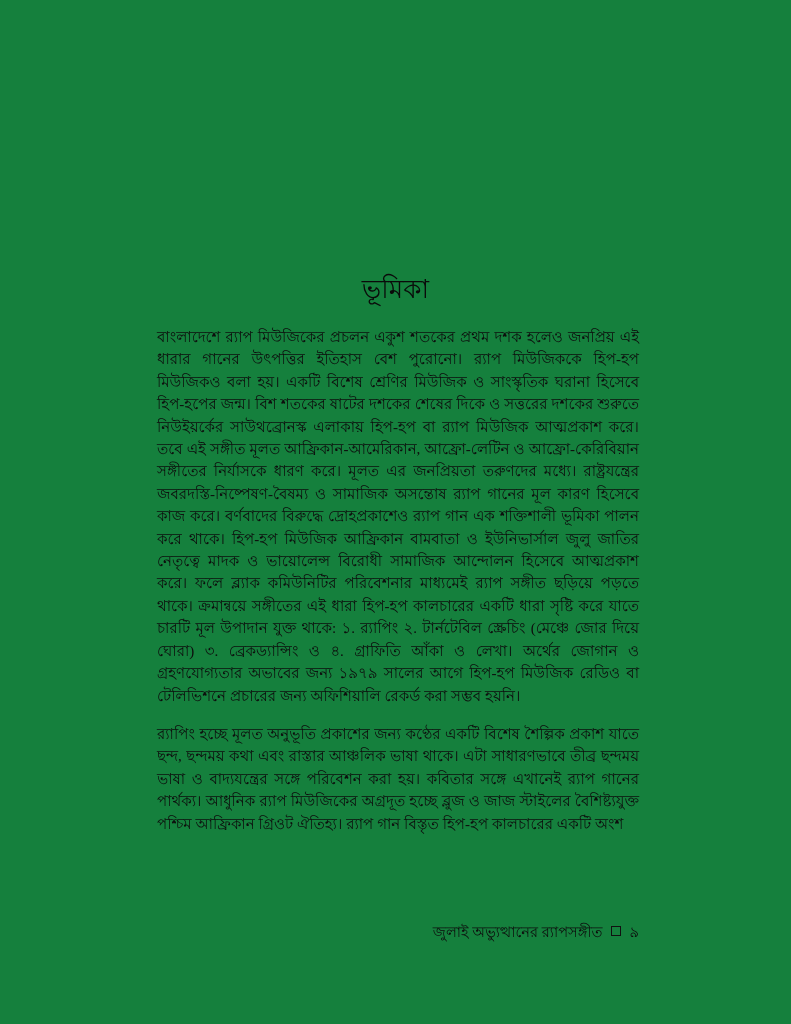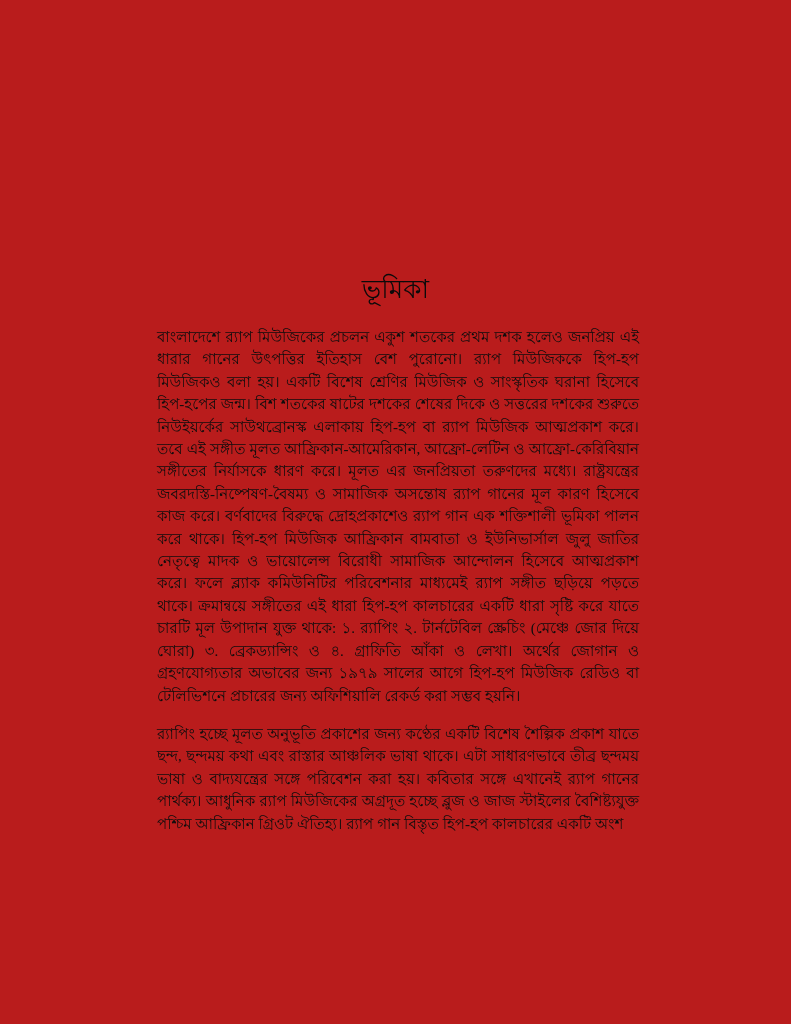--- a/index.html
+++ b/index.html
@@ -16,21 +16,21 @@
     font-family: "Liberation Serif", "DejaVu Serif", serif;
     color: #000000;
     -webkit-font-smoothing: none;
   }
 
   .page {
     position: absolute;
     left: 0; top: 0;
     width: 791px;
     height: 1024px;
-    background: #b91c1c;
+    background: #15803d;
   }
 
   
   .chapter-title {
     position: absolute;
     left: 0;
     top: 255px;
     width: 791px;
     text-align: center;
     font-size: 26px;
@@ -99,14 +99,19 @@
 
 <div class="page">
 
   <h1 class="chapter-title">ভূমিকা</h1>
 
   <div class="text-column">
     <p class="body-paragraph">বাংলাদেশে র‍্যাপ মিউজিকের প্রচলন একুশ শতকের প্রথম দশক হলেও জনপ্রিয় এই ধারার গানের উৎপত্তির ইতিহাস বেশ পুরোনো। র‍্যাপ মিউজিককে হিপ-হপ মিউজিকও বলা হয়। একটি বিশেষ শ্রেণির মিউজিক ও সাংস্কৃতিক ঘরানা হিসেবে হিপ-হপের জন্ম। বিশ শতকের ষাটের দশকের শেষের দিকে ও সত্তরের দশকের শুরুতে নিউইয়র্কের সাউথব্রোনস্ক এলাকায় হিপ-হপ বা র‍্যাপ মিউজিক আত্মপ্রকাশ করে। তবে এই সঙ্গীত মূলত আফ্রিকান-আমেরিকান, আফ্রো-লেটিন ও আফ্রো-কেরিবিয়ান সঙ্গীতের নির্যাসকে ধারণ করে। মূলত এর জনপ্রিয়তা তরুণদের মধ্যে। রাষ্ট্রযন্ত্রের জবরদস্তি-নিষ্পেষণ-বৈষম্য ও সামাজিক অসন্তোষ র‍্যাপ গানের মূল কারণ হিসেবে কাজ করে। বর্ণবাদের বিরুদ্ধে দ্রোহপ্রকাশেও র‍্যাপ গান এক শক্তিশালী ভূমিকা পালন করে থাকে। হিপ-হপ মিউজিক আফ্রিকান বামবাতা ও ইউনিভার্সাল জুলু জাতির নেতৃত্বে মাদক ও ভায়োলেন্স বিরোধী সামাজিক আন্দোলন হিসেবে আত্মপ্রকাশ করে। ফলে ব্ল্যাক কমিউনিটির পরিবেশনার মাধ্যমেই র‍্যাপ সঙ্গীত ছড়িয়ে পড়তে থাকে। ক্রমান্বয়ে সঙ্গীতের এই ধারা হিপ-হপ কালচারের একটি ধারা সৃষ্টি করে যাতে চারটি মূল উপাদান যুক্ত থাকে: ১. র‍্যাপিং ২. টার্নটেবিল স্ক্রেচিং (মেঞ্চে জোর দিয়ে ঘোরা) ৩. ব্রেকড্যান্সিং ও ৪. গ্রাফিতি আঁকা ও লেখা। অর্থের জোগান ও গ্রহণযোগ্যতার অভাবের জন্য ১৯৭৯ সালের আগে হিপ-হপ মিউজিক রেডিও বা টেলিভিশনে প্রচারের জন্য অফিশিয়ালি রেকর্ড করা সম্ভব হয়নি।</p>
     <p class="body-paragraph">র‍্যাপিং হচ্ছে মূলত অনুভূতি প্রকাশের জন্য কণ্ঠের একটি বিশেষ শৈল্পিক প্রকাশ যাতে ছন্দ, ছন্দময় কথা এবং রাস্তার আঞ্চলিক ভাষা থাকে। এটা সাধারণভাবে তীব্র ছন্দময় ভাষা ও বাদ্যযন্ত্রের সঙ্গে পরিবেশন করা হয়। কবিতার সঙ্গে এখানেই র‍্যাপ গানের পার্থক্য। আধুনিক র‍্যাপ মিউজিকের অগ্রদূত হচ্ছে ব্লুজ ও জাজ স্টাইলের বৈশিষ্ট্যযুক্ত পশ্চিম আফ্রিকান গ্রিওট ঐতিহ্য। র‍্যাপ গান বিস্তৃত হিপ-হপ কালচারের একটি অংশ</p>
   </div>
 
+  <div class="page-footer">
+    <span class="footer-title">জুলাই অভ্যুত্থানের র‍্যাপসঙ্গীত</span>
+    <span class="footer-separator"></span>
+    <span class="footer-page-number">৯</span>
+  </div>
 
 </div>
 
 </body></html>

